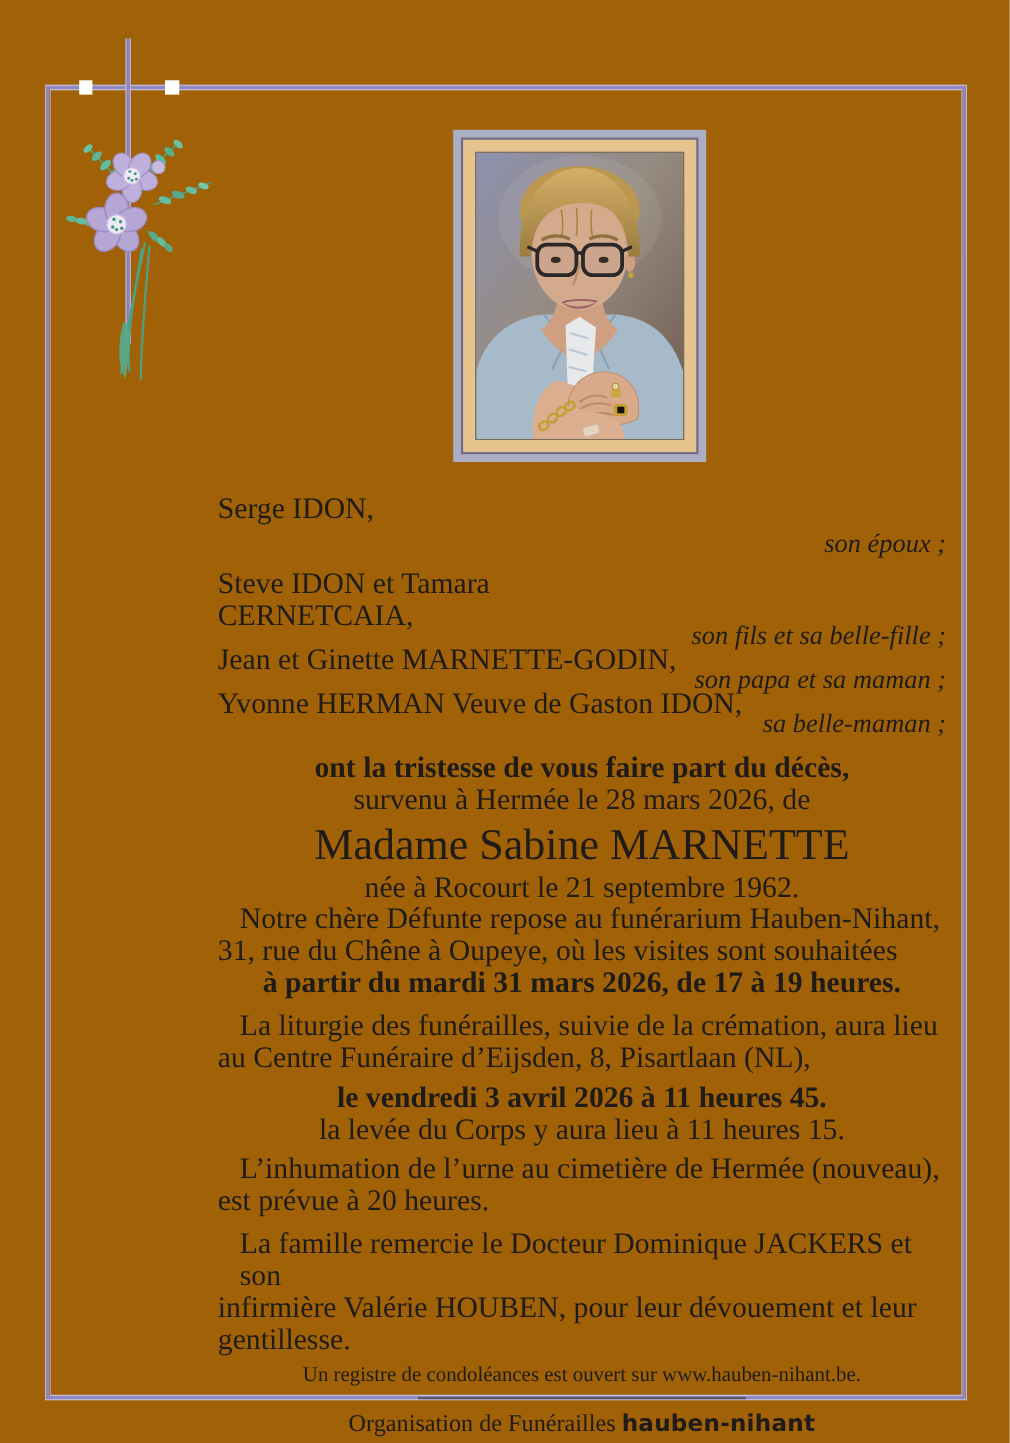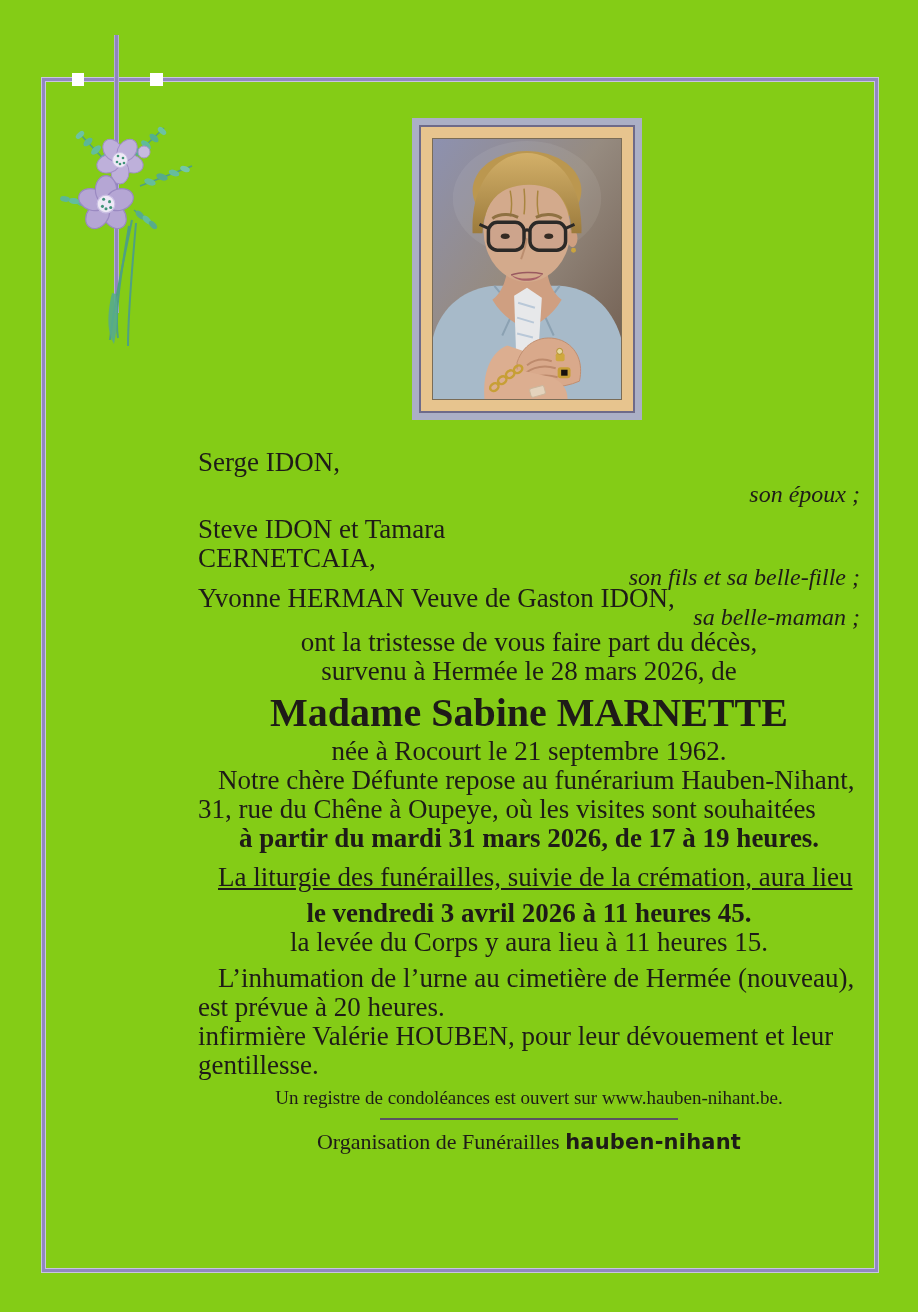--- a/index.html
+++ b/index.html
@@ -1,17 +1,17 @@
 <!DOCTYPE html>
 <html><head>
 <meta charset="utf-8">
 <style>
   html,body{margin:0;padding:0;background:#ffffff;}
   .sheet{
-    position:relative;width:918px;height:1312px;background:#84cc16;overflow:hidden;
+    position:relative;width:918px;height:1312px;background:#a16207;overflow:hidden;
     font-family:"Liberation Serif","DejaVu Serif",serif;color:#1e1b18;
   }
   
   .frame{
     position:absolute;left:42px;top:78px;width:836px;height:1194px;box-sizing:border-box;
     border:3px solid #9187c1;
     box-shadow:0 0 0 1px #c9c3e2, inset 0 0 0 1px #c9c3e2;
     z-index:0;
   }
   .gap{position:absolute;top:73px;height:13px;background:#ffffff;z-index:1;}
@@ -35,25 +35,25 @@
     position:absolute;left:198px;top:448px;width:662px;z-index:2;
     font-size:27px;line-height:29px;
   }
   .fam-name{font-size:27px;}
   .fam-rel{font-size:24px;font-style:italic;white-space:nowrap;}
   .fam-line1{margin-bottom:2px;}
   .fam-relline{text-align:right;margin-bottom:6px;}
   .fam-row{display:flex;justify-content:space-between;align-items:flex-end;margin-bottom:11px;}
   .fam-row .fam-rel{position:relative;top:19px;}
   .center{text-align:center;}
-  .announce{margin-top:15px;}
-  .big-name{font-size:40px;line-height:47px;font-weight:bold;margin-top:3px;}
+  .announce{margin-top:29px;font-weight:bold;}
+  .big-name{font-size:40px;line-height:47px;font-weight:normal;margin-top:3px;}
   .birth{margin-top:1px;}
   .para{margin-top:0;}
-  .mt10{margin-top:10px;text-decoration:underline;}
+  .mt10{margin-top:10px;}
   .mt7{margin-top:7px;}
   .indent{padding-left:20px;}
   .bold{font-weight:bold;}
   .registry{font-size:19px;line-height:23px;text-align:center;margin-top:6px;}
   .divider{width:298px;border:none;border-top:2px solid #5a5560;margin:9px auto 8px auto;}
   .footer-line{font-size:22px;line-height:28px;text-align:center;}
   .brand{font-family:"DejaVu Sans","Liberation Sans",sans-serif;font-weight:bold;letter-spacing:0.2px;font-size:21px;}
 </style>
 </head>
 <body>
@@ -214,42 +214,48 @@
       <span class="fam-name">Serge IDON,</span>
     </div>
     <div class="fam-relline">
       <span class="fam-rel">son époux ;</span>
     </div>
     <div class="fam-row">
       <span class="fam-name">Steve IDON et Tamara CERNETCAIA,</span>
       <span class="fam-rel">son fils et sa belle-fille ;</span>
     </div>
     <div class="fam-row">
+      <span class="fam-name">Jean et Ginette MARNETTE-GODIN,</span>
+      <span class="fam-rel">son papa et sa maman ;</span>
+    </div>
+    <div class="fam-row">
       <span class="fam-name">Yvonne HERMAN Veuve de Gaston IDON,</span>
       <span class="fam-rel">sa belle-maman ;</span>
     </div>
 
     <div class="center announce">ont la tristesse de vous faire part du décès,</div>
     <div class="center">survenu à Hermée le 28 mars 2026, de</div>
 
     <div class="center big-name">Madame Sabine MARNETTE</div>
     <div class="center birth">née à Rocourt le 21 septembre 1962.</div>
 
     <div class="para indent">Notre chère Défunte repose au funérarium Hauben-Nihant,</div>
     <div class="para">31, rue du Chêne à Oupeye, où les visites sont souhaitées</div>
     <div class="para center bold">à partir du mardi 31 mars 2026, de 17 à 19 heures.</div>
 
     <div class="para mt10 indent">La liturgie des funérailles, suivie de la crémation, aura lieu</div>
+    <div class="para">au Centre Funéraire d’Eijsden, 8, Pisartlaan (NL),</div>
     <div class="para mt7 center bold">le vendredi 3 avril 2026 à 11 heures 45.</div>
 
     <div class="para center">la levée du Corps y aura lieu à 11 heures 15.</div>
 
     <div class="para mt7 indent">L’inhumation de l’urne au cimetière de Hermée (nouveau),</div>
     <div class="para">est prévue à 20 heures.</div>
 
+    <div class="para mt10 indent">La famille remercie le Docteur Dominique JACKERS et son</div>
     <div class="para">infirmière Valérie HOUBEN, pour leur dévouement et leur</div>
     <div class="para">gentillesse.</div>
 
     <div class="registry">Un registre de condoléances est ouvert sur www.hauben-nihant.be.</div>
 
     <hr class="divider">
 
     <div class="footer-line">
       <span>Organisation de Funérailles </span><span class="brand">hauben-nihant</span>
     </div>

